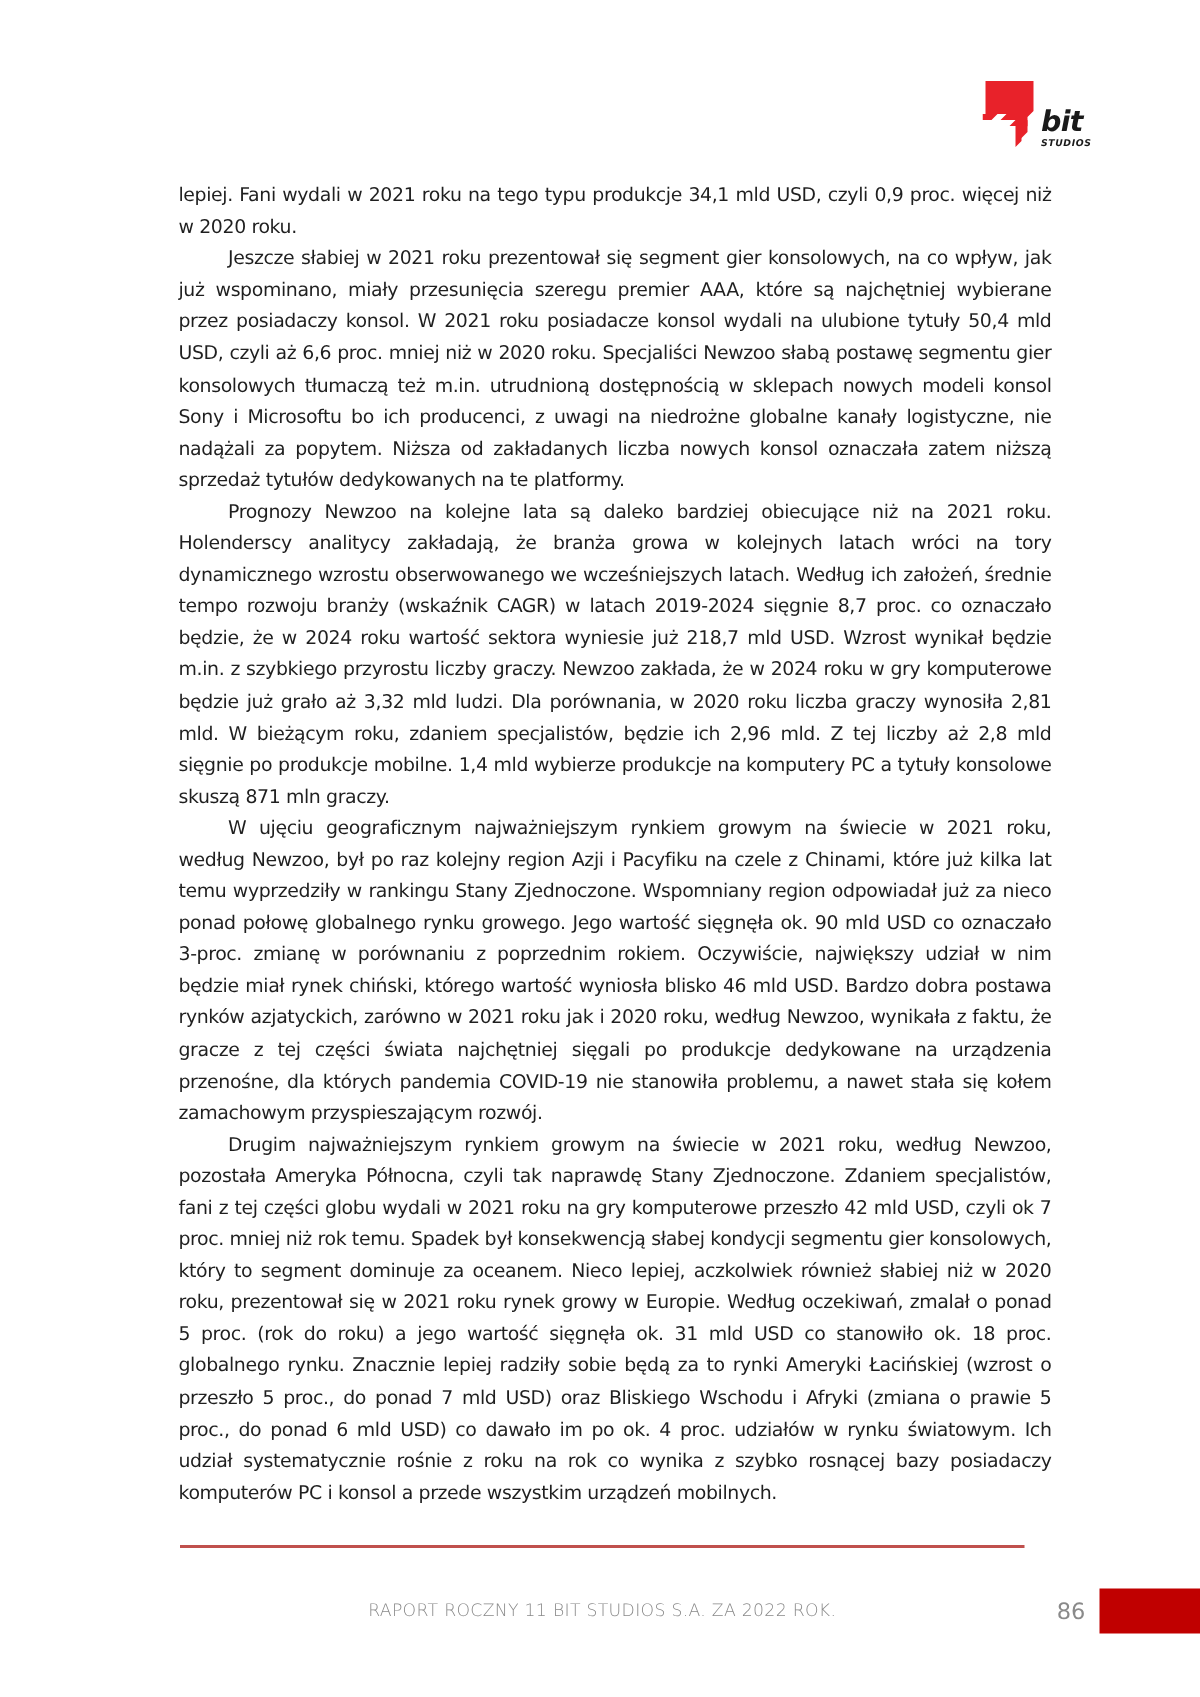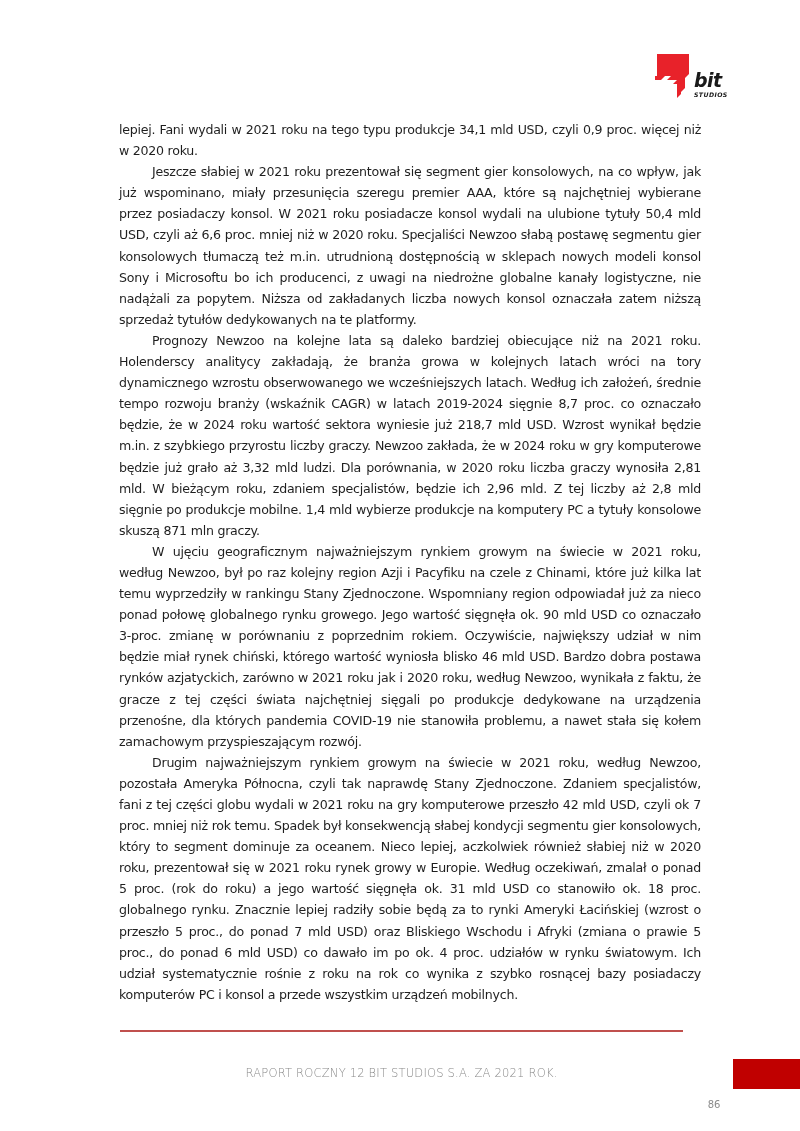--- a/index.html
+++ b/index.html
@@ -56,24 +56,24 @@
       text-align: center;
       font-family: "DejaVu Sans", sans-serif;
       font-size: 11.5px;
       color: #8a8a8a;
       letter-spacing: 0.2px;
       font-weight: 300;
     }
     .page-number {
       position: absolute;
       left: 700px;
-      top: 1099px;
+      top: 1065px;
       width: 28px;
       text-align: center;
-      font-size: 10px;
+      font-size: 15px;
       color: #8a8a8a;
     }
     .page-tab {
       position: absolute;
       left: 733px;
       top: 1059px;
       width: 67px;
       height: 30px;
       background: #c00000;
     }
@@ -96,15 +96,15 @@
 
 <div class="body-text">
   <p><span>lepiej. Fani wydali w 2021 roku na tego typu produkcje 34,1 mld USD, czyli 0,9 proc. więcej niż w 2020 roku.</span></p>
   <p><span class="ind"></span><span>Jeszcze słabiej w 2021 roku prezentował się segment gier konsolowych, na co wpływ, jak już wspominano, miały przesunięcia szeregu premier AAA, które są najchętniej wybierane przez posiadaczy konsol. W 2021 roku posiadacze konsol wydali na ulubione tytuły 50,4 mld USD, czyli aż 6,6 proc. mniej niż w 2020 roku. Specjaliści Newzoo słabą postawę segmentu gier konsolowych tłumaczą też m.in. utrudnioną dostępnością w sklepach nowych modeli konsol Sony i Microsoftu bo ich producenci, z uwagi na niedrożne globalne kanały logistyczne, nie nadążali za popytem. Niższa od zakładanych liczba nowych konsol oznaczała zatem niższą sprzedaż tytułów dedykowanych na te platformy.</span></p>
   <p><span class="ind"></span><span>Prognozy Newzoo na kolejne lata są daleko bardziej obiecujące niż na 2021 roku. Holenderscy analitycy zakładają, że branża growa w kolejnych latach wróci na tory dynamicznego wzrostu obserwowanego we wcześniejszych latach. Według ich założeń, średnie tempo rozwoju branży (wskaźnik CAGR) w latach 2019-2024 sięgnie 8,7 proc. co oznaczało będzie, że w 2024 roku wartość sektora wyniesie już 218,7 mld USD. Wzrost wynikał będzie m.in. z szybkiego przyrostu liczby graczy. Newzoo zakłada, że w 2024 roku w gry komputerowe będzie już grało aż 3,32 mld ludzi. Dla porównania, w 2020 roku liczba graczy wynosiła 2,81 mld. W bieżącym roku, zdaniem specjalistów, będzie ich 2,96 mld. Z tej liczby aż 2,8 mld sięgnie po produkcje mobilne. 1,4 mld wybierze produkcje na komputery PC a tytuły konsolowe skuszą 871 mln graczy.</span></p>
   <p><span class="ind"></span><span>W ujęciu geograficznym najważniejszym rynkiem growym na świecie w 2021 roku, według Newzoo, był po raz kolejny region Azji i Pacyfiku na czele z Chinami, które już kilka lat temu wyprzedziły w rankingu Stany Zjednoczone. Wspomniany region odpowiadał już za nieco ponad połowę globalnego rynku growego. Jego wartość sięgnęła ok. 90 mld USD co oznaczało 3-proc. zmianę w porównaniu z poprzednim rokiem. Oczywiście, największy udział w nim będzie miał rynek chiński, którego wartość wyniosła blisko 46 mld USD. Bardzo dobra postawa rynków azjatyckich, zarówno w 2021 roku jak i 2020 roku, według Newzoo, wynikała z faktu, że gracze z tej części świata najchętniej sięgali po produkcje dedykowane na urządzenia przenośne, dla których pandemia COVID-19 nie stanowiła problemu, a nawet stała się kołem zamachowym przyspieszającym rozwój.</span></p>
   <p><span class="ind"></span><span>Drugim najważniejszym rynkiem growym na świecie w 2021 roku, według Newzoo, pozostała Ameryka Północna, czyli tak naprawdę Stany Zjednoczone. Zdaniem specjalistów, fani z tej części globu wydali w 2021 roku na gry komputerowe przeszło 42 mld USD, czyli ok 7 proc. mniej niż rok temu. Spadek był konsekwencją słabej kondycji segmentu gier konsolowych, który to segment dominuje za oceanem. Nieco lepiej, aczkolwiek również słabiej niż w 2020 roku, prezentował się w 2021 roku rynek growy w Europie. Według oczekiwań, zmalał o ponad 5 proc. (rok do roku) a jego wartość sięgnęła ok. 31 mld USD co stanowiło ok. 18 proc. globalnego rynku. Znacznie lepiej radziły sobie będą za to rynki Ameryki Łacińskiej (wzrost o przeszło 5 proc., do ponad 7 mld USD) oraz Bliskiego Wschodu i Afryki (zmiana o prawie 5 proc., do ponad 6 mld USD) co dawało im po ok. 4 proc. udziałów w rynku światowym. Ich udział systematycznie rośnie z roku na rok co wynika z szybko rosnącej bazy posiadaczy komputerów PC i konsol a przede wszystkim urządzeń mobilnych.</span></p>
 </div>
 
 <div class="footer-rule"></div>
-<div class="footer-text">RAPORT ROCZNY 12 BIT STUDIOS S.A. ZA 2021 ROK.</div>
+<div class="footer-text">RAPORT ROCZNY 11 BIT STUDIOS S.A. ZA 2022 ROK.</div>
 <div class="page-number">86</div>
 <div class="page-tab"></div>
 
 </body></html>

